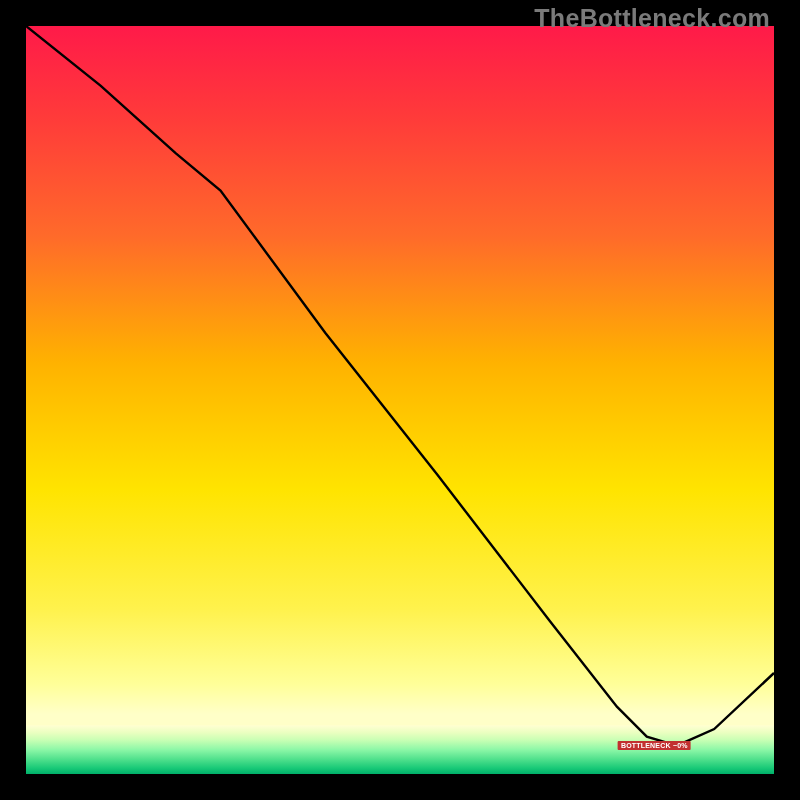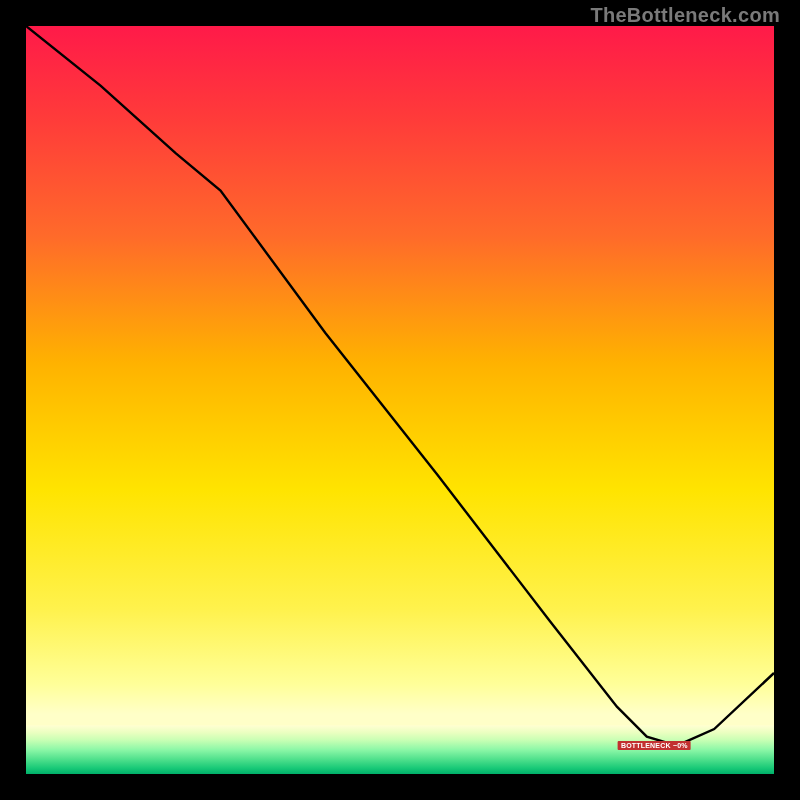--- a/index.html
+++ b/index.html
@@ -21,23 +21,23 @@
     position: absolute;
     left: 26px;
     top: 26px;
     width: 748px;
     height: 748px;
     overflow: hidden;
   }
   .watermark {
     position: absolute;
     top: 4px;
-    right: 20px;
+    right: 30px;
     color: #7a7a7a;
-    font-size: 20px;
+    font-size: 25px;
     font-weight: 600;
     letter-spacing: 0.3px;
     pointer-events: none;
     text-align: center;
   }
   .curve {
     position: absolute;
     left: 0;
     top: 0;
     width: 100%;

